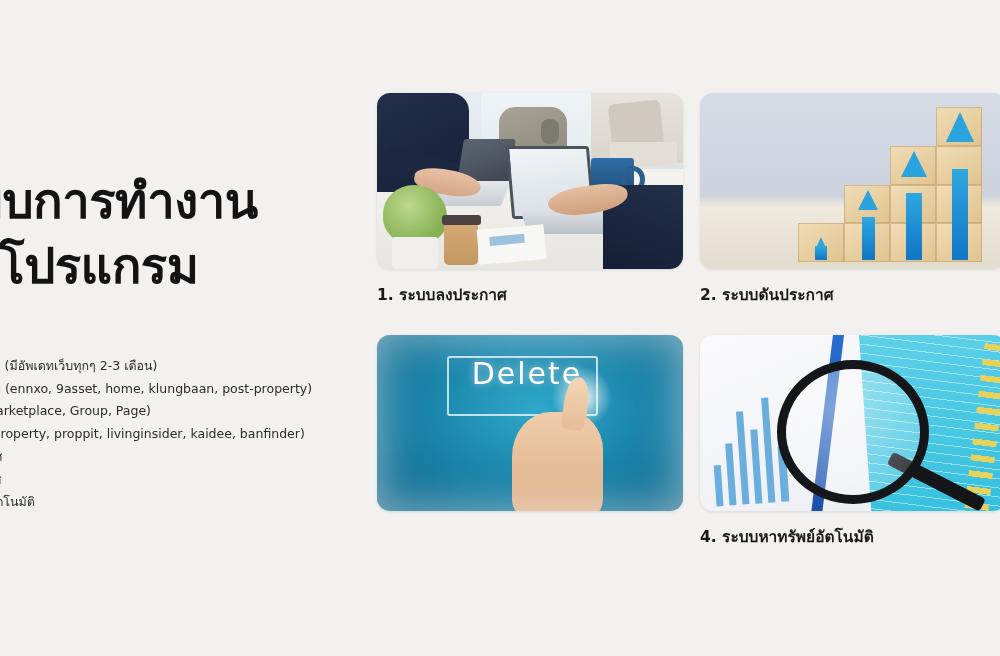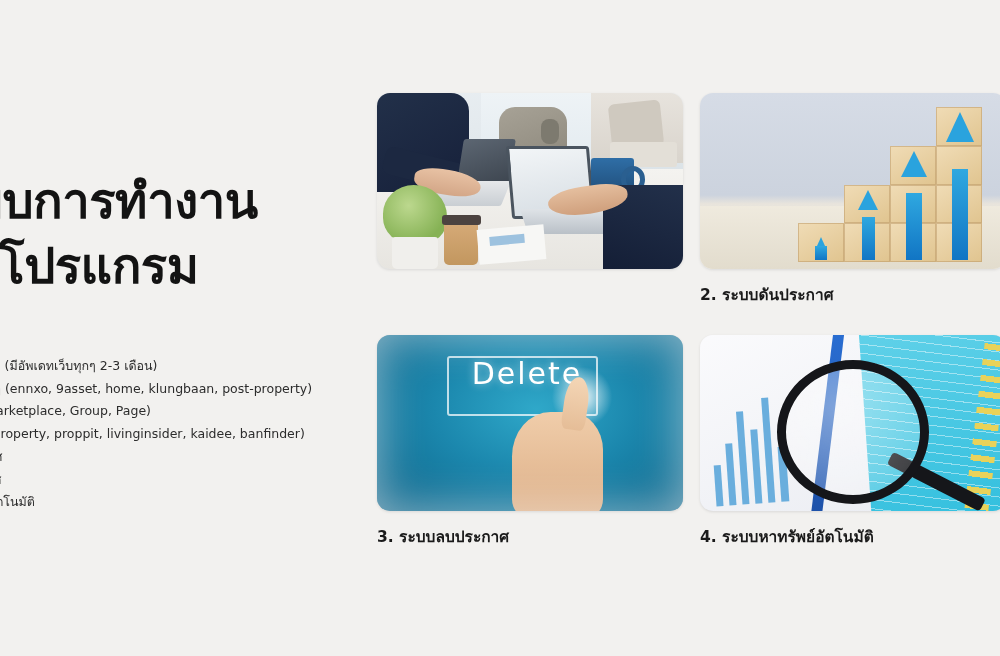--- a/index.html
+++ b/index.html
@@ -184,20 +184,21 @@
         <div class="of-lapRs"></div>
         <div class="of-lapRk"></div>
         <div class="of-mug"></div>
         <div class="of-suitR"></div>
         <div class="of-handR"></div>
         <div class="of-plant"></div>
         <div class="of-pot"></div>
         <div class="of-cup"></div>
         <div class="of-paper"></div>
       </div>
+      <div class="caption">1. ระบบลงประกาศ</div>
     </div>
 
     <div class="card c2">
       <div class="thumb img-blocks">
         <div class="bl-table"></div>
         <div class="blk" style="left:32%;bottom:4%;width:15%;height:22%;"></div>
         <div class="blk" style="left:47%;bottom:4%;width:15%;height:22%;"></div>
         <div class="blk" style="left:47%;bottom:26%;width:15%;height:22%;"></div>
         <div class="blk" style="left:62%;bottom:4%;width:15%;height:22%;"></div>
         <div class="blk" style="left:62%;bottom:26%;width:15%;height:22%;"></div>
@@ -228,21 +229,20 @@
 
     <div class="card c3">
       <div class="thumb img-delete">
         <div class="del-frame"></div>
         <div class="del-text">Delete</div>
         <div class="del-glow"></div>
         <div class="del-hand"></div>
         <div class="del-finger"></div>
         <div class="del-vig"></div>
       </div>
-      <div class="caption">3. ระบบลบประกาศ</div>
     </div>
 
     <div class="card c4">
       <div class="thumb img-search">
         <div class="mg-note">
           <span class="mg-lines"></span>
         </div>
         <div class="mg-spiral"></div>
         <div class="mg-paper">
           <span class="mg-bars">

